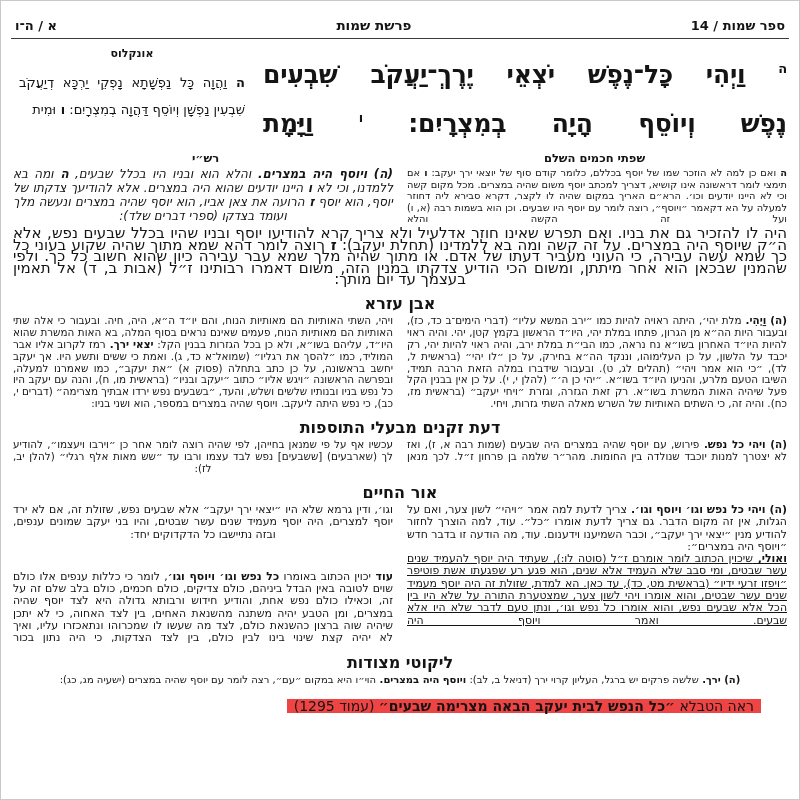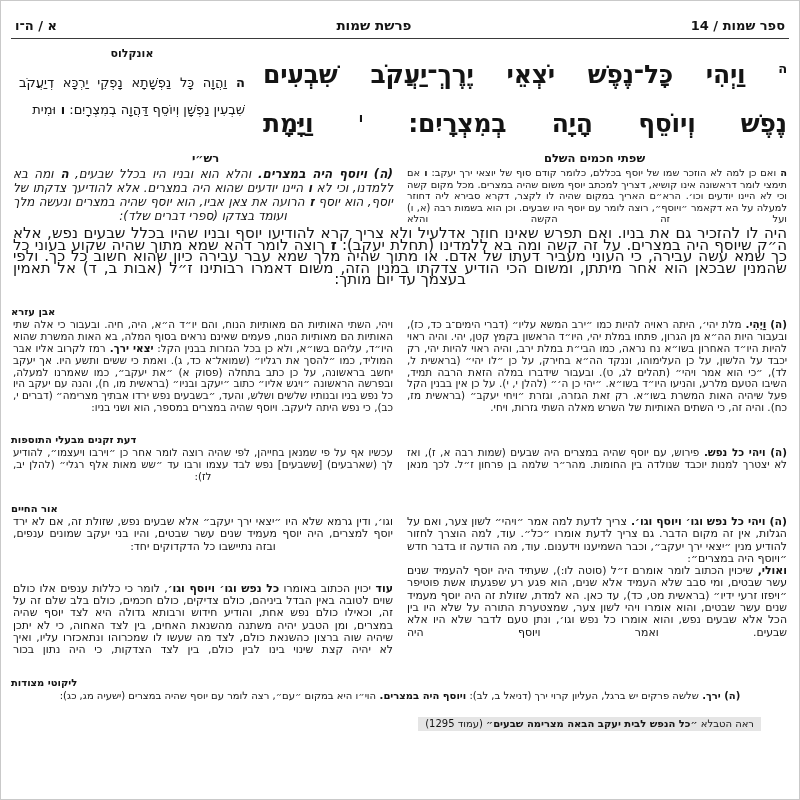--- a/index.html
+++ b/index.html
@@ -16,45 +16,45 @@
   .phead .mid{font-size:13.5px;}
   
   .verse-row{display:flex;gap:12px;margin:8px 2px 2px;}
   .verse-area{flex:1;min-width:0;}
   .vline{font-size:25px;font-weight:bold;line-height:43px;text-align:justify;text-align-last:justify;white-space:normal;letter-spacing:-0.2px;}
   .vnum{font-size:13px;font-weight:bold;vertical-align:10px;}
   .onk{width:238px;flex:0 0 238px;}
   .onk-h{text-align:center;font-weight:bold;font-size:11px;margin-bottom:10px;}
   .onk-t .para{margin:6px;font-size:13px;line-height:26.5px;text-align:justify;}
   
-  .sec-h{text-align:left;font-weight:bold;font-size:10px;margin:20px 0 2px;}
+  .sec-h{text-align:center;font-weight:bold;font-size:16px;margin:8px 0 2px;}
   .two-heads{display:flex;margin:6px 0 2px;}
   .two-heads span{flex:1;text-align:center;font-weight:bold;font-size:11.5px;}
   
   .cols{display:flex;gap:14px;align-items:flex-start;margin:0 2px;}
   .col{flex:1;min-width:0;}
   .para{margin:0;text-align:justify;}
   .sc .para{font-size:9.8px;line-height:11.6px;}
   .sc-col .para:last-child{text-align-last:justify;}
   .rashi-col .para{font-size:12px;line-height:14px;text-align-last:center;font-style:italic;}
   .sc-full{margin:3px 2px 0;}
   .sc-full .para{font-size:15px;line-height:11.6px;text-align-last:center;}
   .ie .para{font-size:10.4px;line-height:11.9px;}
   .dz .para{font-size:10.4px;line-height:11.9px;}
   .dz-right .para:last-child{text-align-last:justify;}
   .dz-left .para:last-child{text-align-last:center;}
   .oh .para{font-size:10.9px;line-height:12.3px;}
-  .oh-right .para:last-child{text-align-last:justify;}
+  .oh-right .para:last-child{text-align-last:justify;text-decoration:underline;}
   .oh-left .para:first-child{text-align-last:center;}
   .oh-left .para:last-child{text-align-last:justify;margin-top:30px;}
   .lm{margin:0 2px;}
   .lm .para{font-size:10px;line-height:12.5px;text-align-last:center;}
   
   .foot-row{text-align:right;margin:10px 28px 0 0;}
-  .footnote{display:inline-block;background:#e5e5e5;font-size:10px;line-height:12px;padding:1px 7px;}
+  .footnote{display:inline-block;background:#ef4444;font-size:14px;line-height:12px;padding:1px 7px;}
   .footnote .para{display:inline;}
   b{font-weight:bold;}
 </style>
 </head>
 <body>
 
 <div class="page">
 
   <div class="phead">
     <span>ספר שמות / 14</span>

